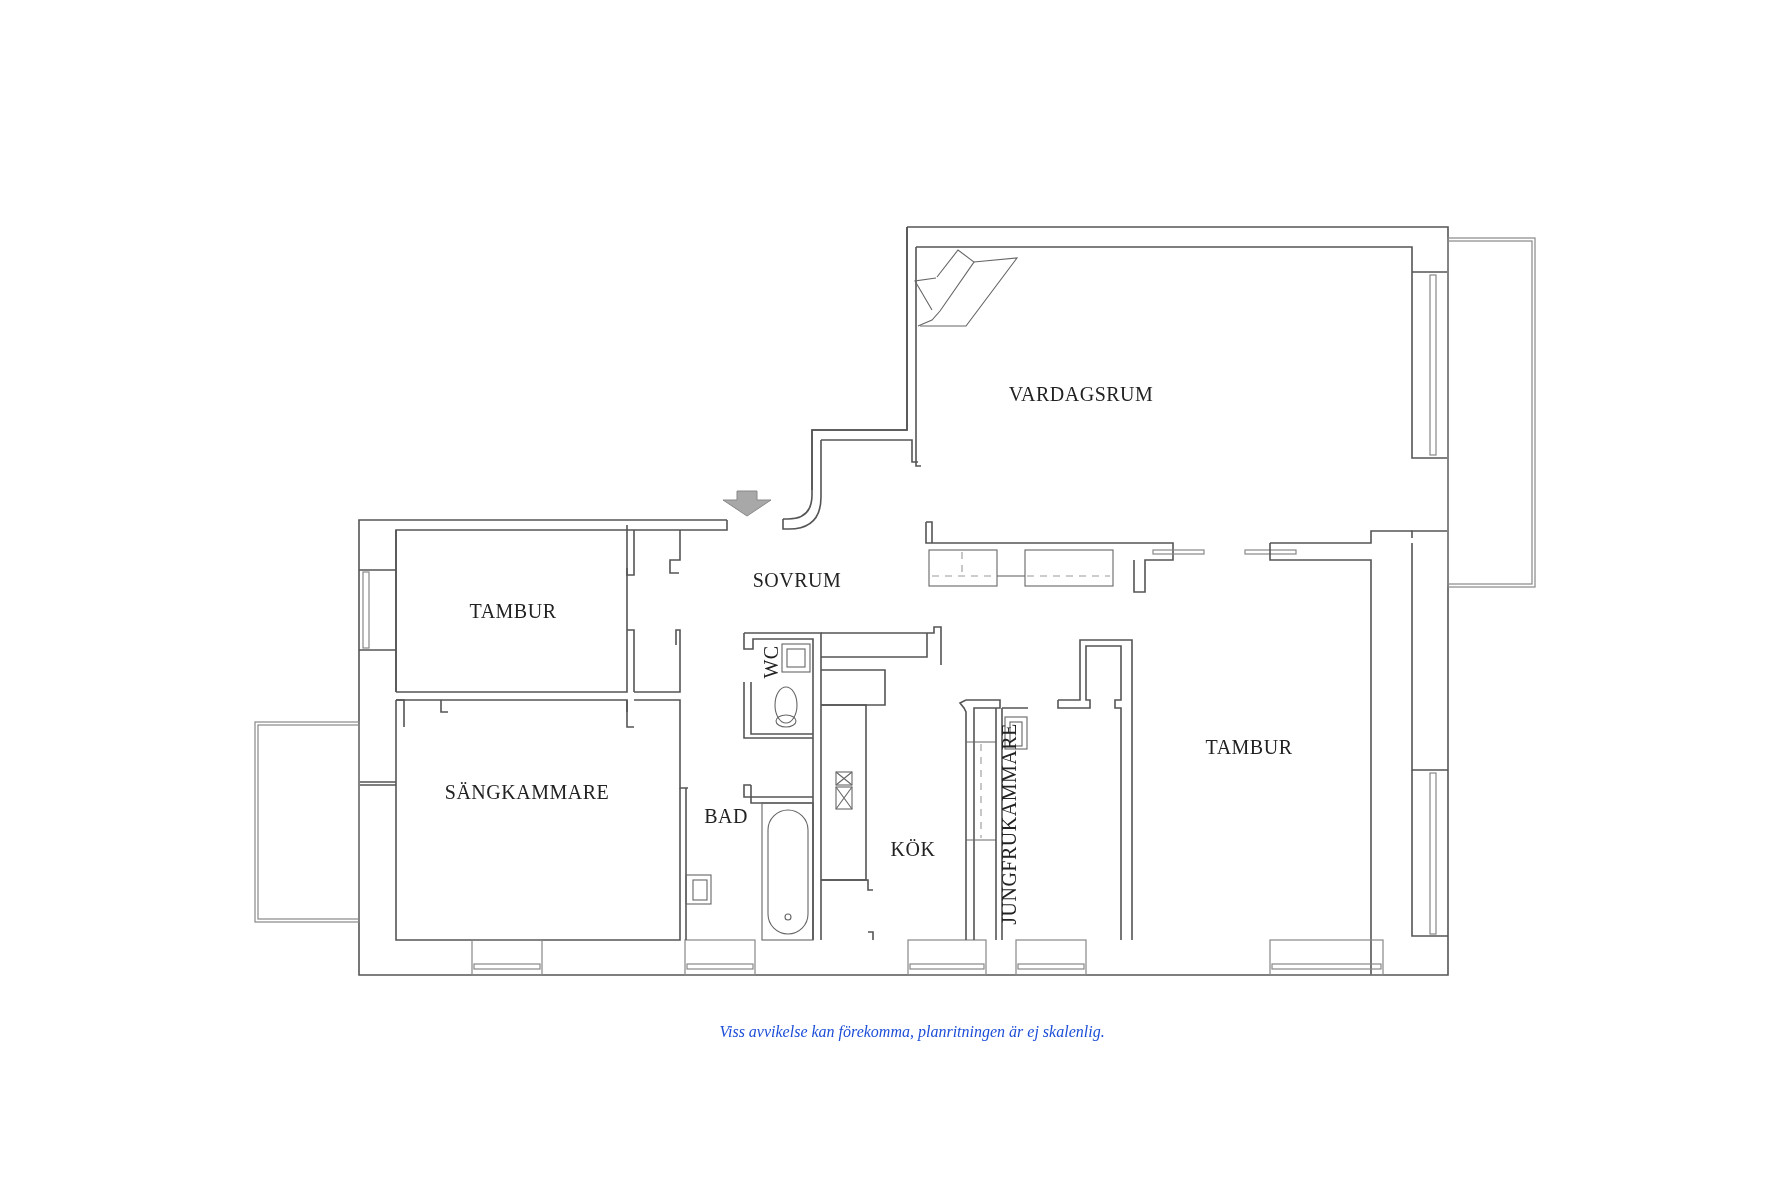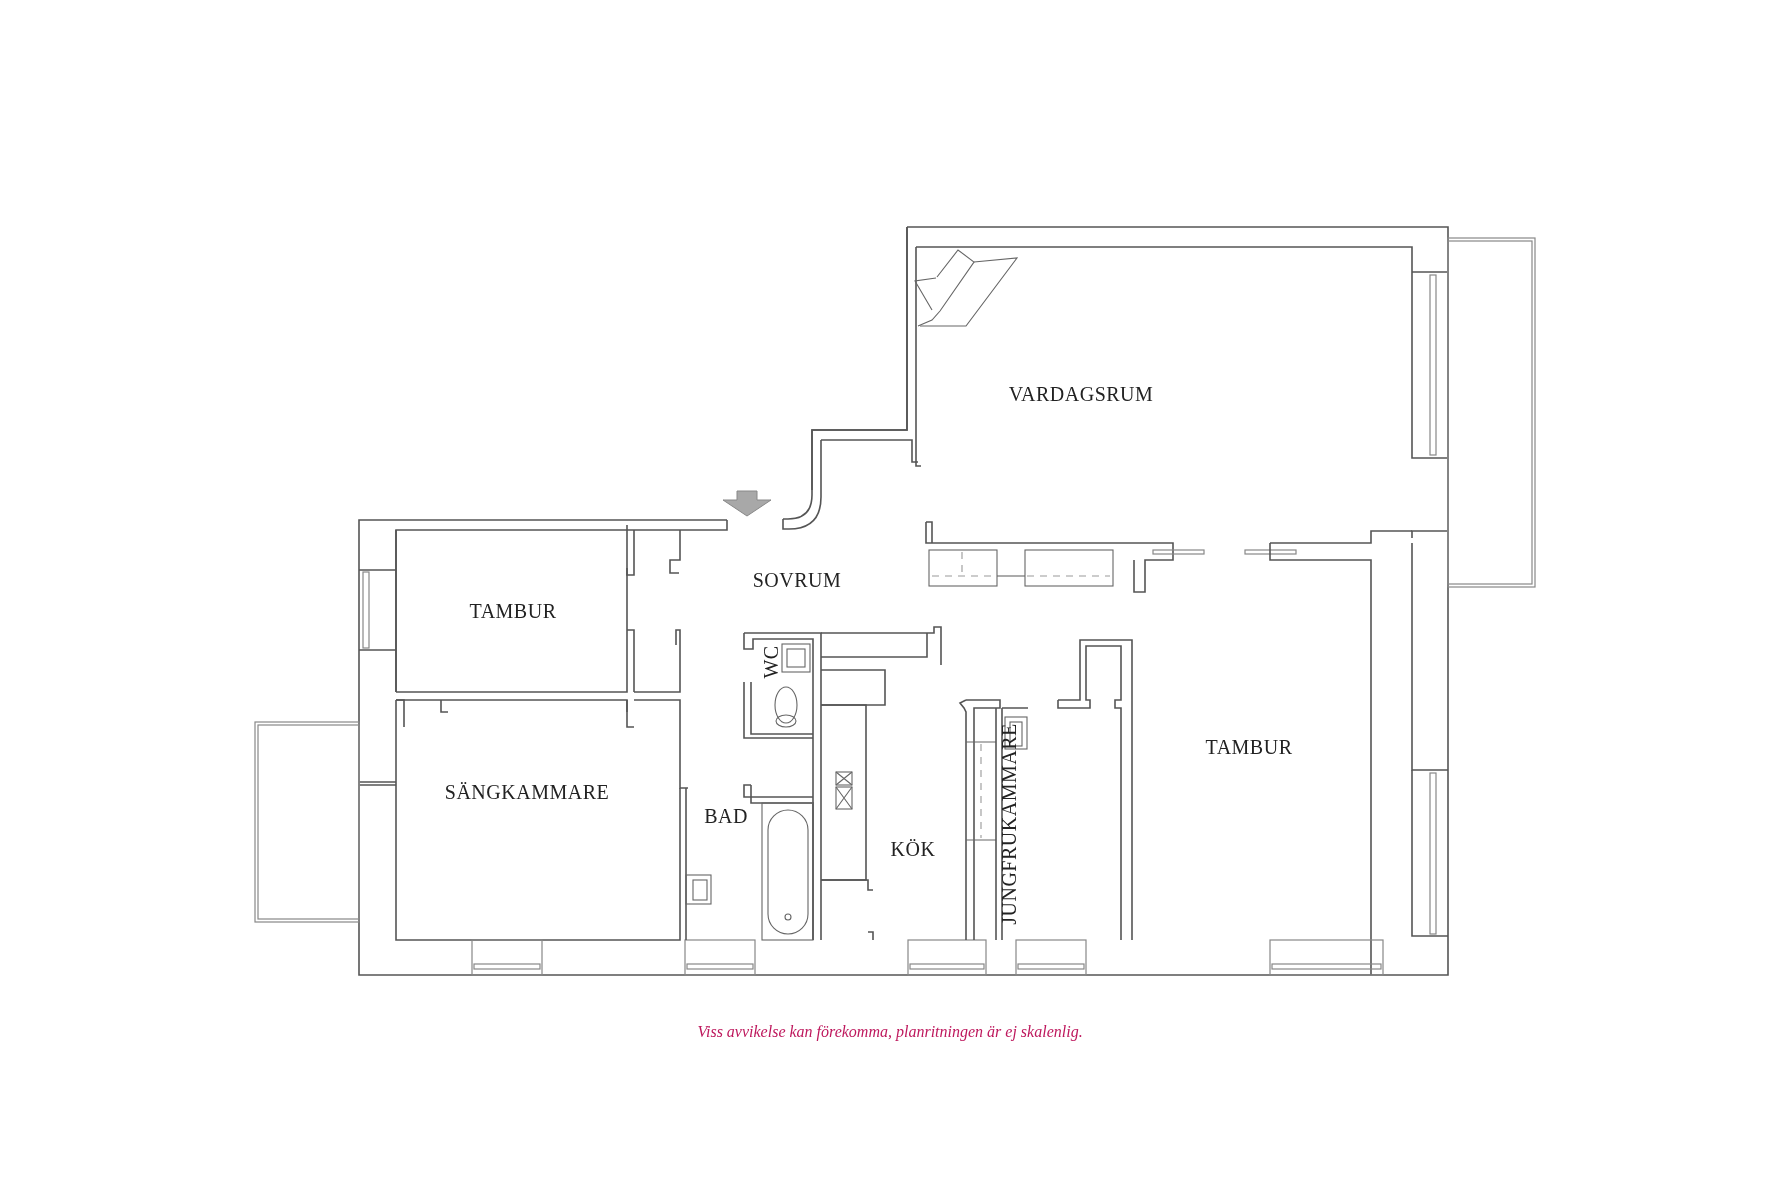--- a/index.html
+++ b/index.html
@@ -4,21 +4,21 @@
 <style>
   html, body { margin: 0; padding: 0; background: #ffffff; }
   body { width: 1780px; height: 1187px; position: relative; overflow: hidden; font-family: "Liberation Serif", "DejaVu Serif", serif; }
   #plan { position: absolute; left: 0; top: 0; width: 1780px; height: 1187px; }
   .w { fill: none; stroke: #555; stroke-width: 1.6; }
   .wl { fill: none; stroke: #888; stroke-width: 1.2; }
   .f { fill: none; stroke: #666; stroke-width: 1.1; }
   .dash { fill: none; stroke: #999; stroke-width: 1.1; stroke-dasharray: 7 6; }
   .room-label { position: absolute; color: #222; font-size: 20px; letter-spacing: 0.5px; white-space: nowrap; transform: translate(-50%, -50%); }
   .vert { transform: translate(-50%, -50%) rotate(-90deg); }
-  .disclaimer { position: absolute; left: 890px; top: 1023px; transform: translateX(-50%); font-style: italic; font-size: 16px; color: #be185d; white-space: nowrap; }
+  .disclaimer { position: absolute; left: 912px; top: 1023px; transform: translateX(-50%); font-style: italic; font-size: 16px; color: #1d4ed8; white-space: nowrap; }
 </style>
 </head>
 <body>
 
 <svg id="plan" viewBox="0 0 1780 1187" xmlns="http://www.w3.org/2000/svg">
 
   <g>
 
     <polyline class="w" points="907,227 1448,227 1448,538 1448,975 359,975 359,520 727,520"></polyline>
     <polyline class="w" points="907,227 907,430 812,430 812,490 M0,0"></polyline>

